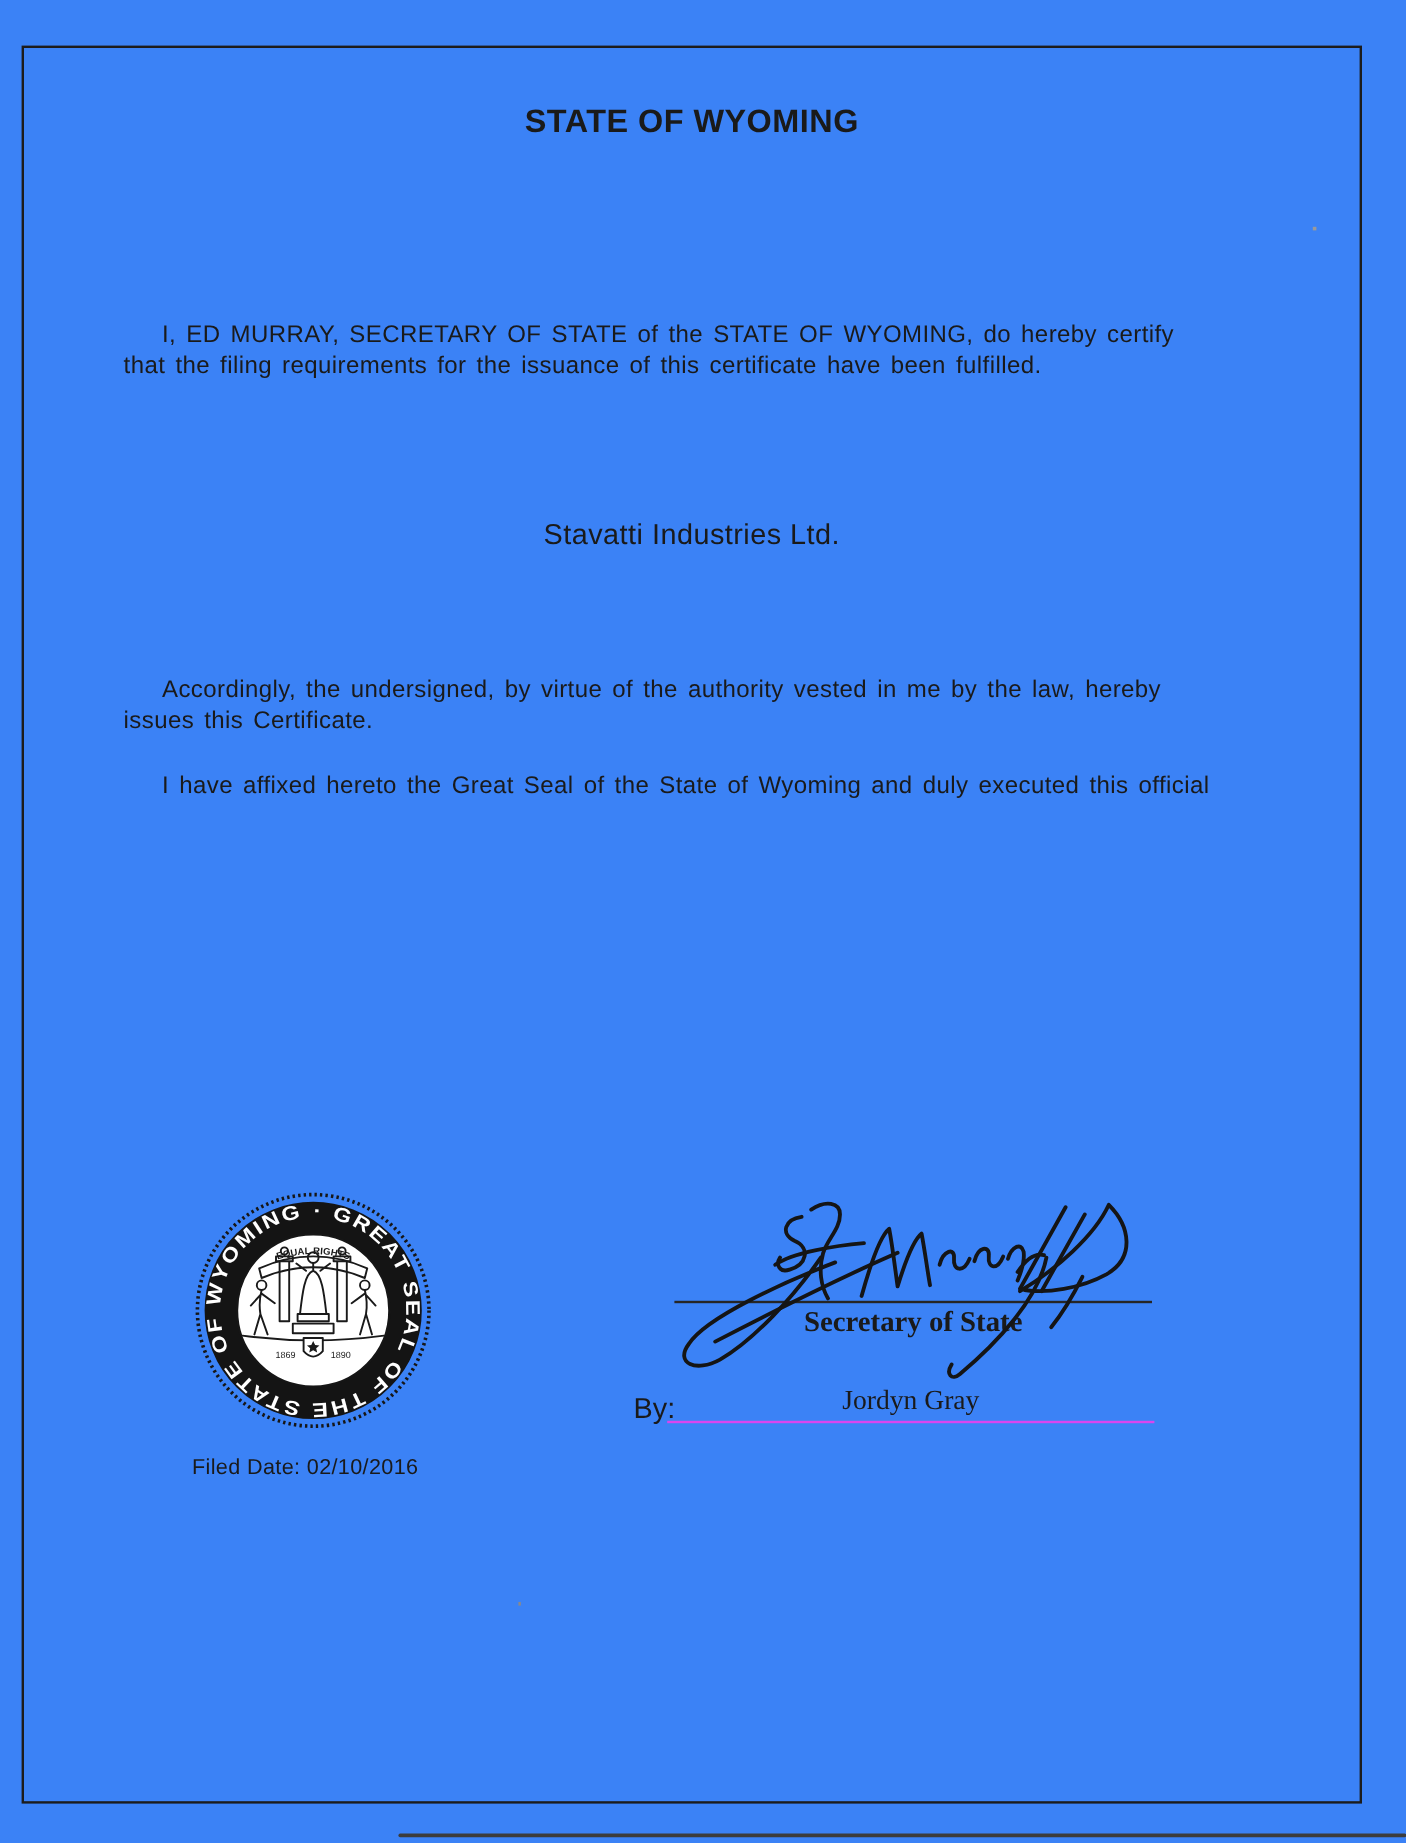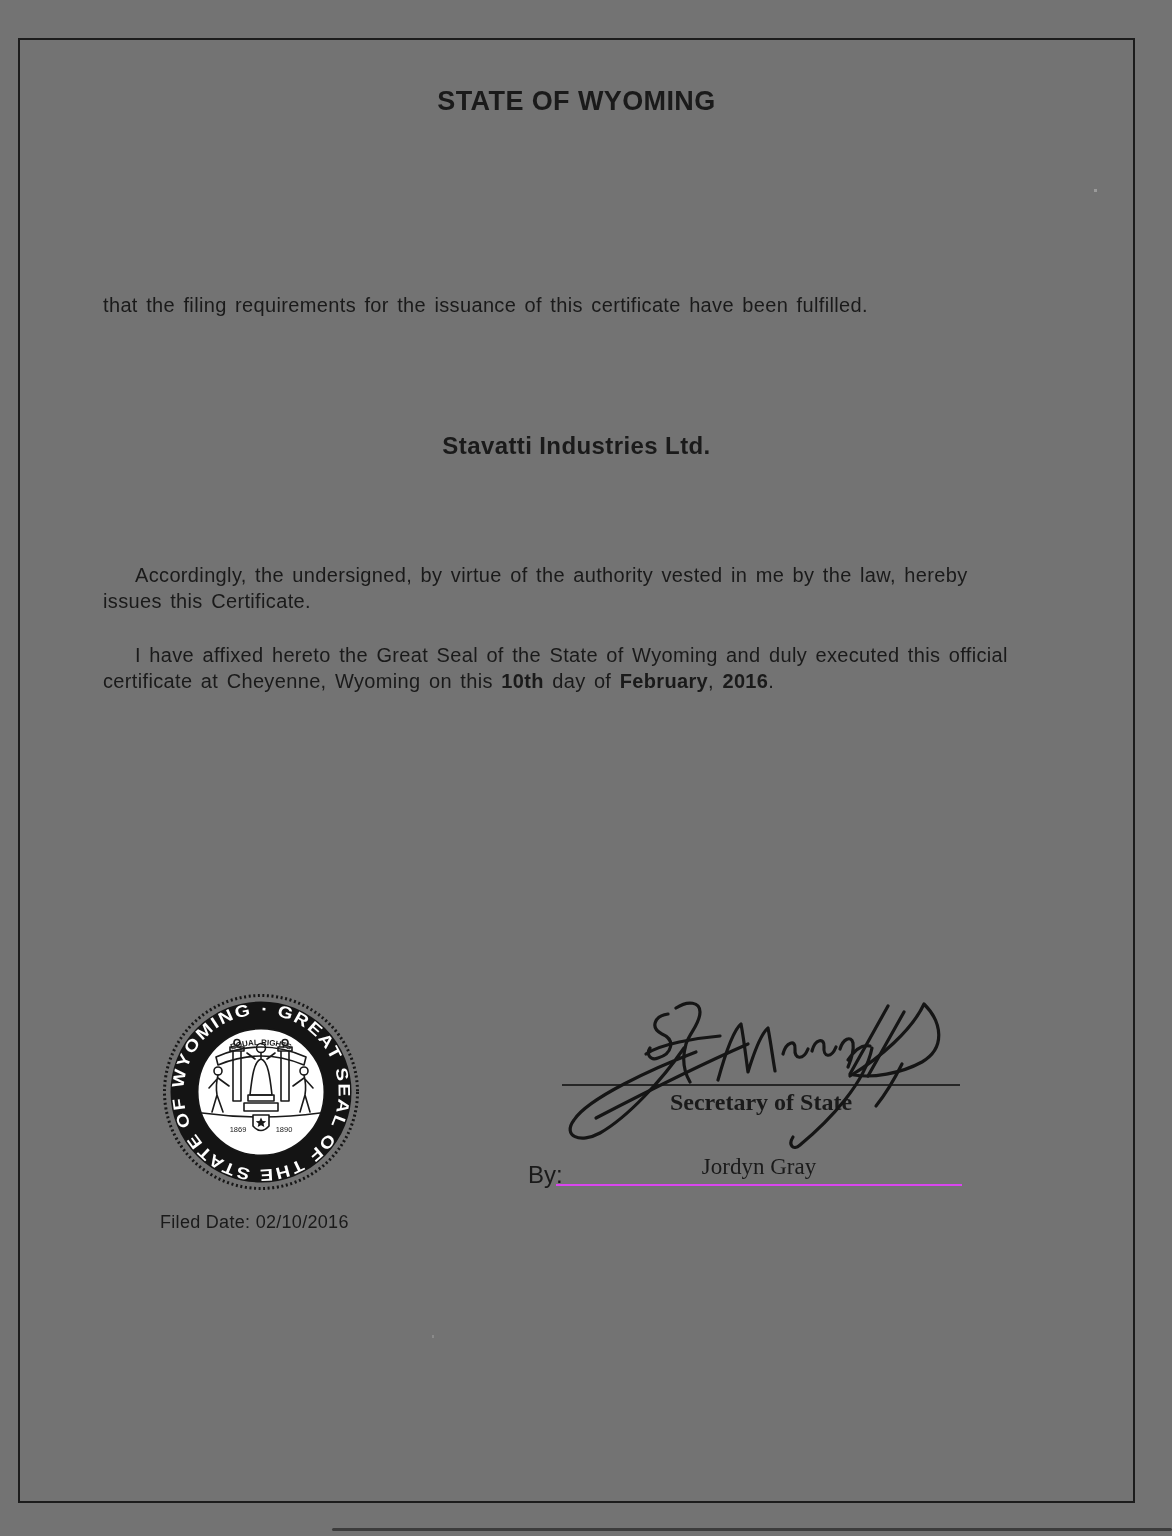--- a/index.html
+++ b/index.html
@@ -1,19 +1,19 @@
 <!DOCTYPE html>
 <html><head>
 <meta charset="utf-8">
 <style>
   html,body{margin:0;padding:0;background:#e8e8e8;}
   .page{
     position:relative;
     width:1172px;height:1536px;
-    background:#737373;
+    background:#3b82f6;
     color:#1a1a1a;
     font-family:"Liberation Sans", sans-serif;
     overflow:hidden;
     margin:0 auto;
   }
   .frame{
     position:absolute;left:18px;top:38px;
     width:1113px;height:1461px;
     border:2px solid #1c1c1c;
   }
@@ -29,21 +29,21 @@
     white-space:pre;line-height:26px;
   }
   .left-m{left:63px;margin-left:40px;}
   .indent-m{left:135px;}
   .center-head{
     position:absolute;left:18px;width:1117px;text-align:center;
     font-size:22px;letter-spacing:1px;white-space:pre;
   }
   .company{
     position:absolute;left:18px;width:1117px;text-align:center;
-    font-size:24px;font-weight:bold;letter-spacing:.4px;white-space:pre;
+    font-size:24px;font-weight:normal;letter-spacing:.4px;white-space:pre;
   }
   .bline b{font-weight:bold;}
   .seal-wrap{position:absolute;left:160px;top:991px;width:202px;height:202px;}
   .filed{
     position:absolute;left:160px;top:1212px;
     font-size:18px;letter-spacing:.3px;white-space:pre;
   }
   .sig-svg{position:absolute;left:550px;top:988px;width:440px;height:165px;z-index:3;}
   .sig-line{
     position:absolute;left:562px;top:1084px;width:398px;height:0;
@@ -76,30 +76,30 @@
 </style>
 </head>
 <body>
 
 <div class="page">
 
   <div class="frame"></div>
 
   <div class="title" style="top:86px">STATE OF WYOMING</div>
 
+  <div class="bline indent-m" style="top:266px">I, ED MURRAY, SECRETARY OF STATE of the STATE OF WYOMING, do hereby certify</div>
   <div class="bline left-m" style="top:292px">that the filing requirements for the issuance of this certificate have been fulfilled.</div>
 
 
   <div class="company" style="top:432px">Stavatti Industries Ltd.</div>
 
   <div class="bline indent-m" style="top:562px">Accordingly, the undersigned, by virtue of the authority vested in me by the law, hereby</div>
   <div class="bline left-m" style="top:588px">issues this Certificate.</div>
 
   <div class="bline indent-m" style="top:642px">I have affixed hereto the Great Seal of the State of Wyoming and duly executed this official</div>
-  <div class="bline left-m" style="top:668px"><span>certificate at Cheyenne, Wyoming on this </span><b>10th</b><span> day of </span><b>February</b><span>, </span><b>2016</b><span>.</span></div>
 
   <div class="seal-wrap">
     <svg width="202" height="202" viewBox="0 0 202 202">
       <g stroke="#161616" fill="none">
         <circle cx="101" cy="101" r="96.5" stroke-width="3" stroke-dasharray="2 2.6"></circle>
         <circle cx="101" cy="101" r="77" stroke-width="27" stroke="#141414"></circle>
         <circle cx="101" cy="101" r="63.5" stroke-width="2" fill="#ffffff"></circle>
       </g>
       <defs>
         <path id="ringPath" d="M 101 23.5 A 77.5 77.5 0 1 1 100.99 23.5"></path>

